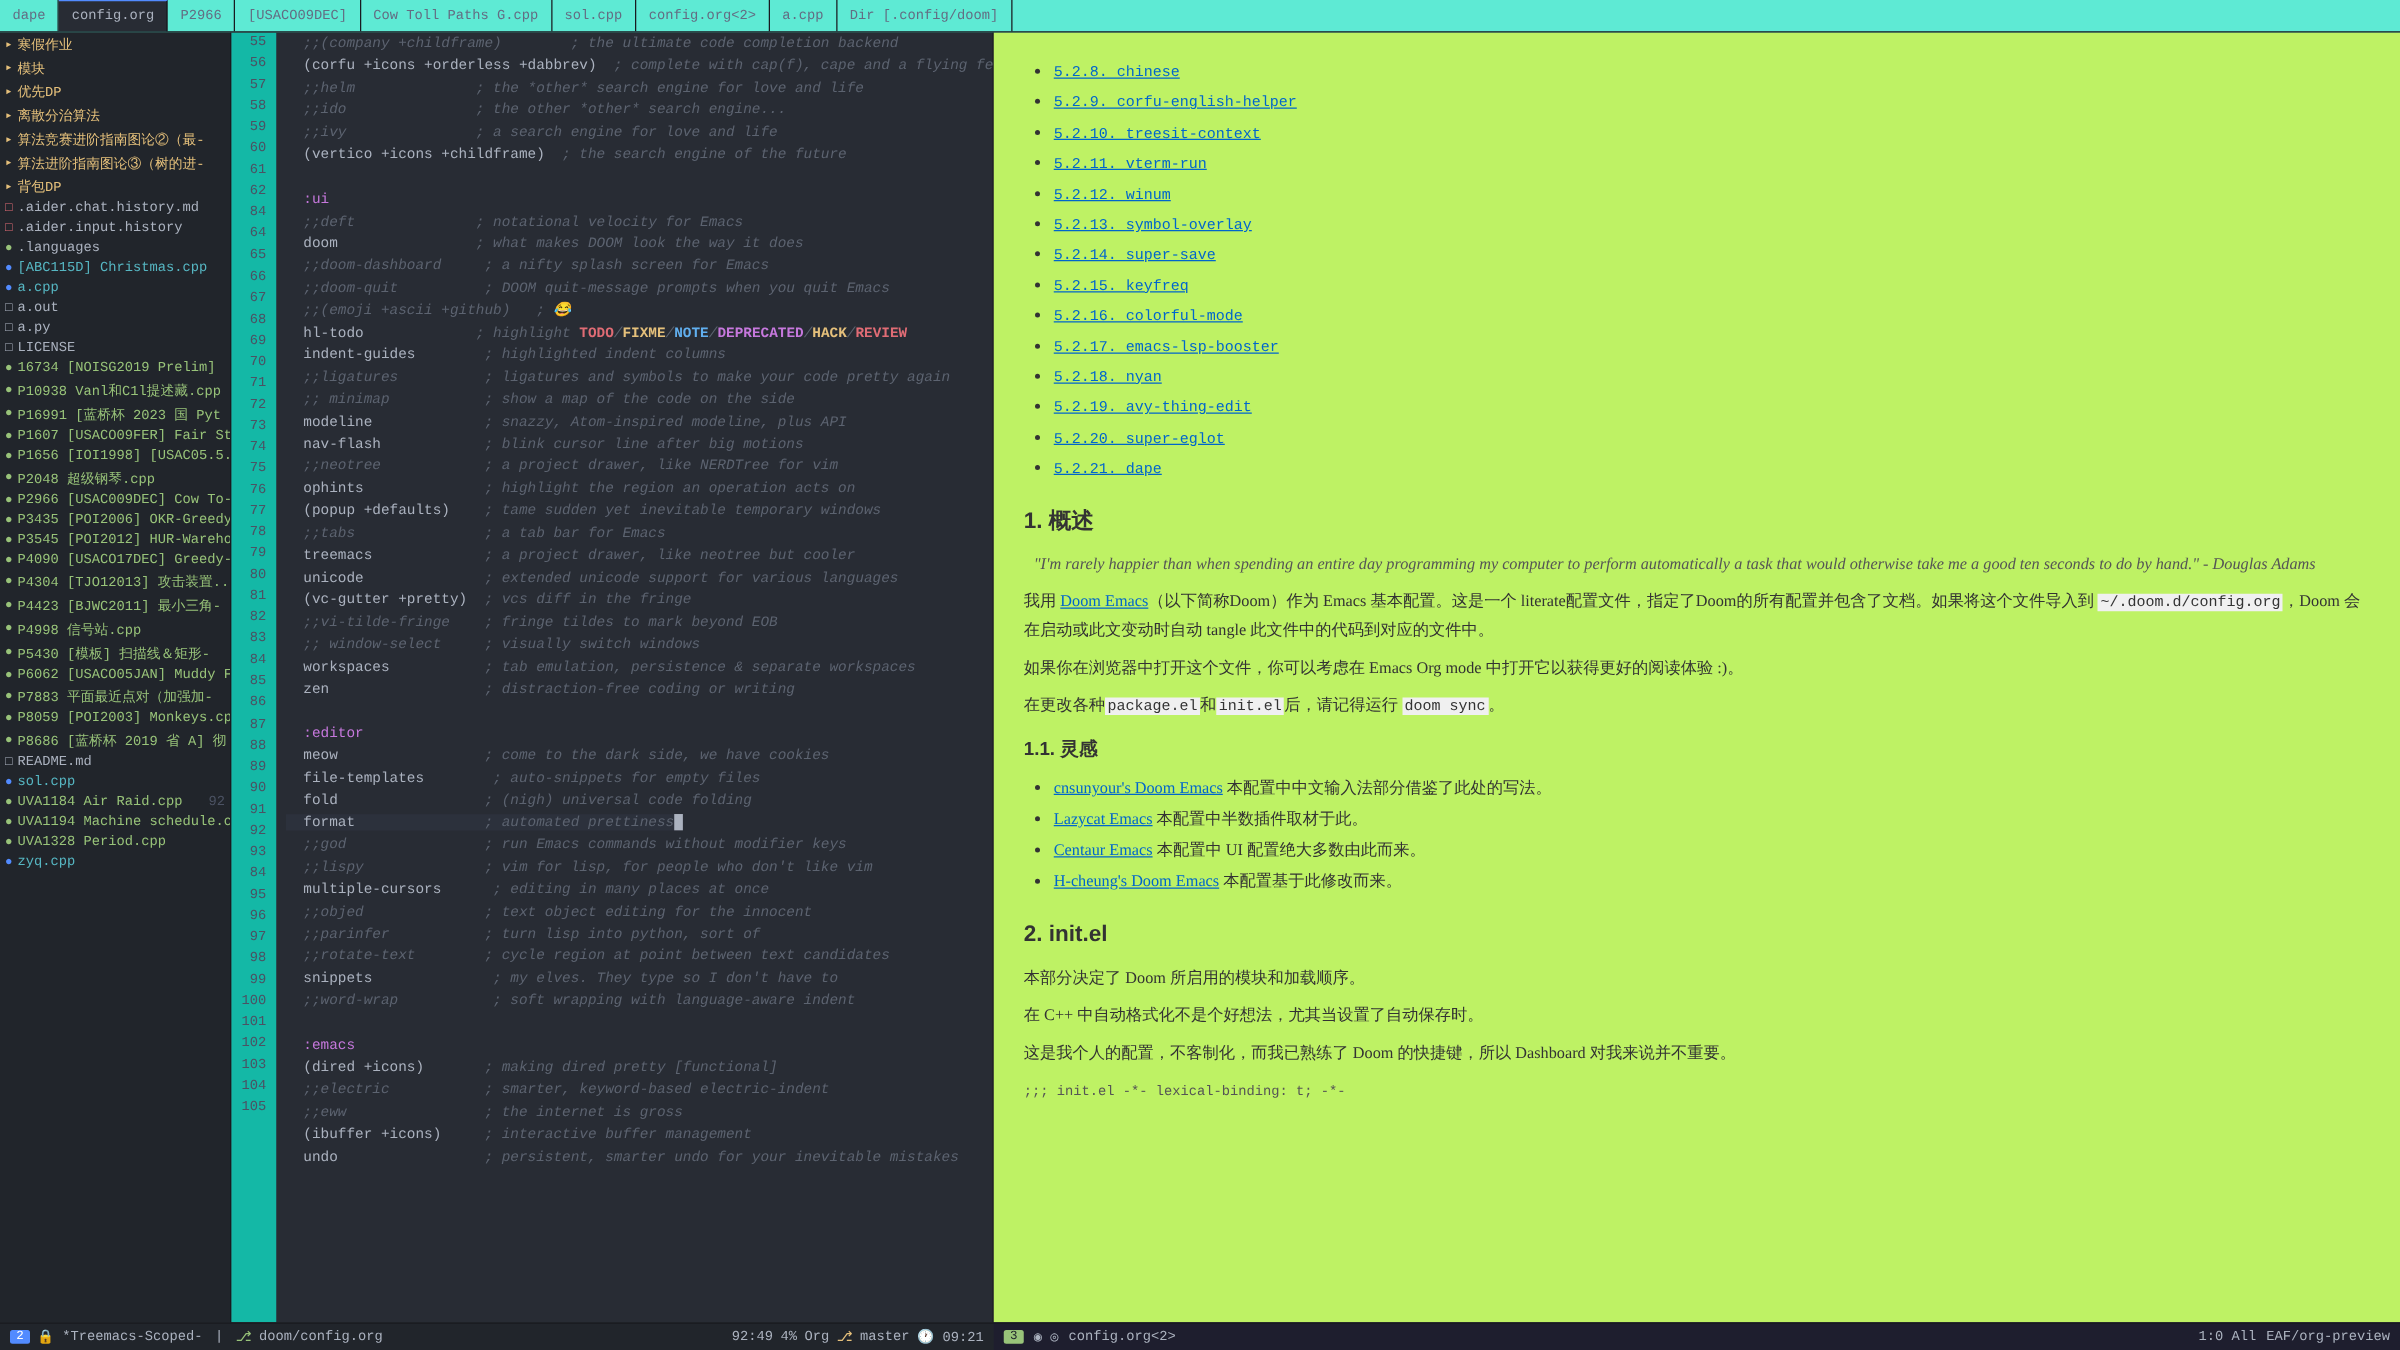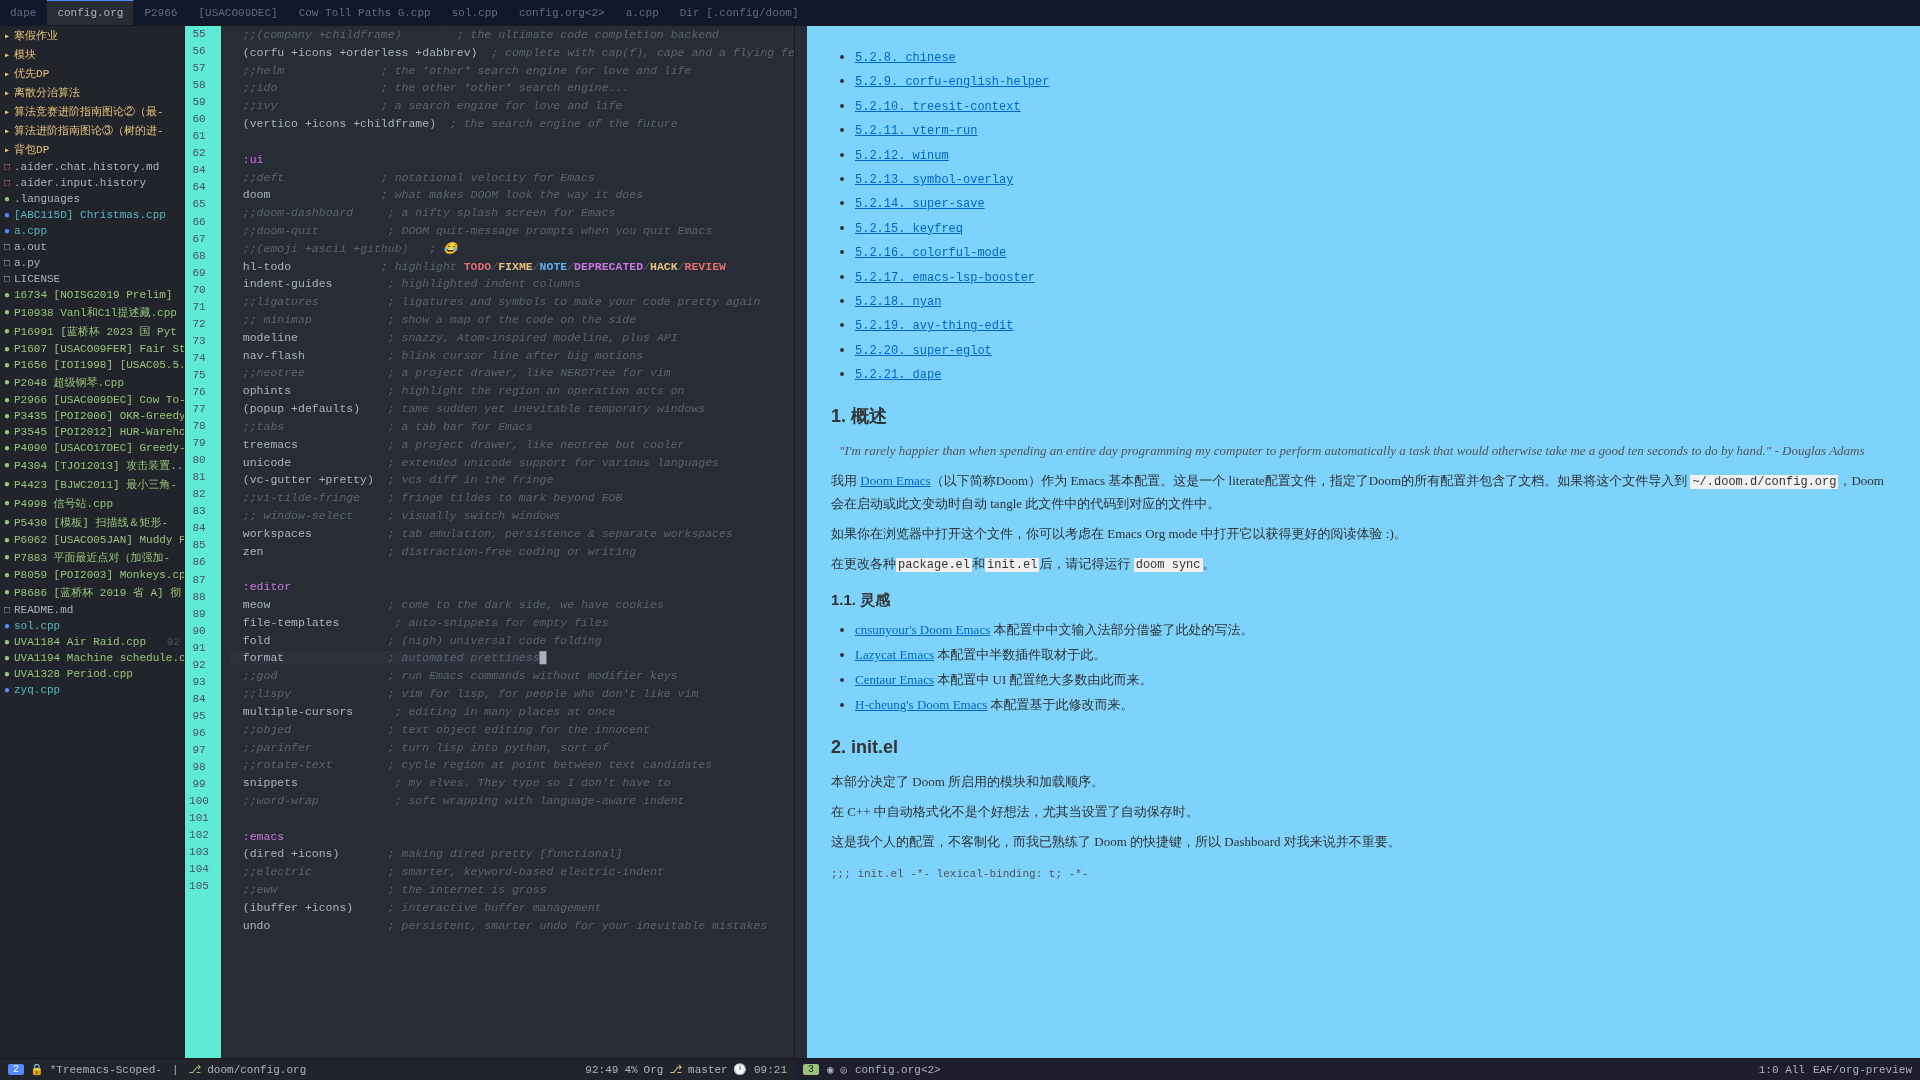--- a/index.html
+++ b/index.html
@@ -12,21 +12,21 @@
       flex-direction: column;
       height: 1080px;
       width: 1920px;
       overflow: hidden;
     }
 
     
     #tab-bar {
       display: flex;
       align-items: center;
-      background: #0f172a;
+      background: #5eead4;
       height: 26px;
       border-bottom: 1px solid #181a1f;
       flex-shrink: 0;
     }
     .tab {
       display: flex;
       align-items: center;
       padding: 0 10px;
       height: 100%;
       font-size: 11px;
@@ -84,23 +84,23 @@
       flex-shrink: 0;
       overflow: hidden;
     }
     #editor-content {
       flex: 1;
       overflow-y: auto;
       display: flex;
     }
     #line-numbers {
       width: 36px;
-      background: #5eead4;
+      background: #14b8a6;
       color: #4b5263;
-      text-align: center;
+      text-align: right;
       padding-right: 8px;
       padding-top: 0;
       font-size: 11px;
       line-height: 1.55;
       user-select: none;
       flex-shrink: 0;
     }
     #code-area {
       flex: 1;
       padding-left: 8px;
@@ -115,26 +115,25 @@
     .hl-note { color: #61afef; font-weight: bold; }
     .hl-deprecated { color: #c678dd; font-weight: bold; }
     .hl-hack { color: #e5c07b; font-weight: bold; }
     .hl-review { color: #e06c75; font-weight: bold; }
     .cursor-line { background: #2c313c; }
     .section-kw { color: #c678dd; }
 
     
     #org-pane {
       flex: 1;
-      background: #7dd3fc;
+      background: #bef264;
       color: #333;
       display: flex;
       flex-direction: column;
       overflow: hidden;
-      margin-left: 12px;
     }
     #org-content {
       flex: 1;
       overflow-y: auto;
       padding: 16px 24px;
       font-family: Georgia, serif;
       font-size: 13px;
       line-height: 1.7;
     }
     .org-toc-link {

